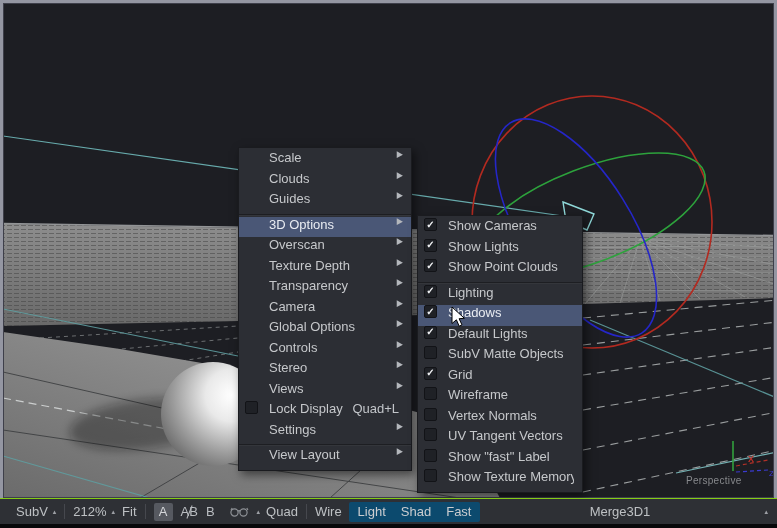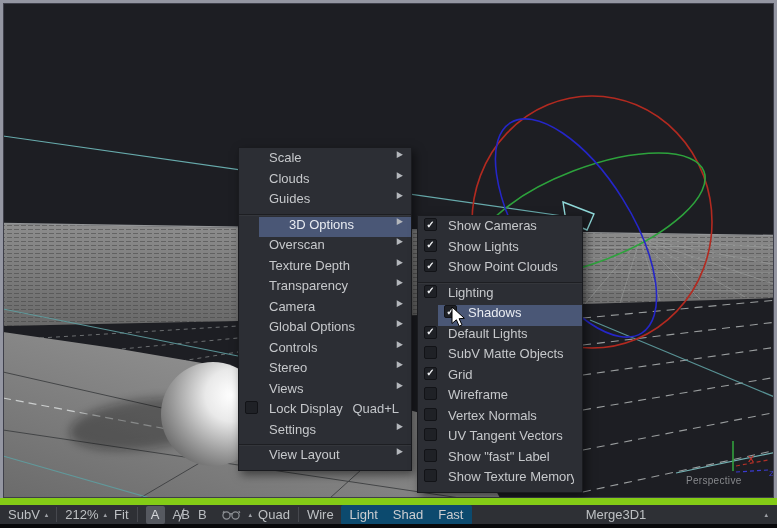--- a/index.html
+++ b/index.html
@@ -20,38 +20,38 @@
 
   
   .menu{
     position:absolute;background:#2c2e34;border:1px solid #1a1b1f;
     box-shadow:3px 4px 9px rgba(0,0,0,.5);padding:2px 0;
     font-size:13px;color:#c6c8cb;z-index:5;box-sizing:border-box;
   }
   #main-menu{left:238px;top:147px;width:174px;}
   #sub-menu{left:417px;top:215px;width:166px;}
   .menu-row{height:20.5px;display:flex;align-items:flex-start;padding:0 8px 0 6px;box-sizing:border-box;cursor:default;white-space:nowrap;}
-  .menu-row.active{background:#4a5776;color:#e9ecf2;margin-left:20px;}
+  .menu-row.active{background:#4a5776;color:#e9ecf2;}
   .gutter{width:24px;flex:0 0 24px;display:flex;align-items:center;}
   .cbox{width:13px;height:13px;background:#1f2126;border:1px solid #121317;border-radius:2px;
         display:flex;align-items:center;justify-content:center;font-size:10px;font-weight:bold;color:#f2f3f5;line-height:1;box-sizing:border-box;}
   .lbl{flex:1;overflow:hidden;}
   .shortcut{margin-left:auto;padding-right:4px;color:#c2c5c9;}
   .arrow{font-size:8px;color:#b4b7bc;margin-left:6px;transform:scaleY(1.1);}
   .menu-sep{height:5px;display:flex;align-items:center;}
   .menu-sep .line{width:100%;height:1px;background:#1d1e22;box-shadow:0 1px 0 rgba(255,255,255,.04);}
 
   
   #cursor{position:absolute;left:451px;top:306px;z-index:7;pointer-events:none;}
 
   
   #toolbar{
     position:absolute;left:0;top:498px;width:777px;height:26px;background:#2e3035;
-    border-top:7px solid #84cc16;display:flex;align-items:center;font-size:13px;
-    color:#bdc0c3;box-sizing:border-box;padding-left:8px;z-index:6;
+    border-top:1px solid #84cc16;display:flex;align-items:center;font-size:13px;
+    color:#bdc0c3;box-sizing:border-box;padding-left:16px;z-index:6;
   }
   #bottom-edge{position:absolute;left:0;top:524px;width:777px;height:4px;background:#08080a;z-index:6;}
   .tb-sep{width:1px;height:15px;background:#46484e;margin:0 8px;flex:0 0 1px;}
   .tb-btn{display:flex;align-items:center;cursor:default;}
   .tri{font-size:7px;color:#9da0a5;margin-left:5px;}
   .btn-a{width:19px;height:18px;background:#565960;border-radius:2px;display:flex;align-items:center;justify-content:center;color:#d5d7da;margin-right:8px;}
   .plain-b{margin:0 8px 0 6px;color:#b9bcc0;}
   .ab-icon{position:relative;display:flex;align-items:center;color:#b9bcc0;margin-right:2px;}
   .ab-slash{position:absolute;left:8px;top:1px;width:1px;height:14px;background:#b9bcc0;transform:rotate(22deg);}
   .glasses{margin:0 2px 0 6px;display:flex;align-items:center;}

